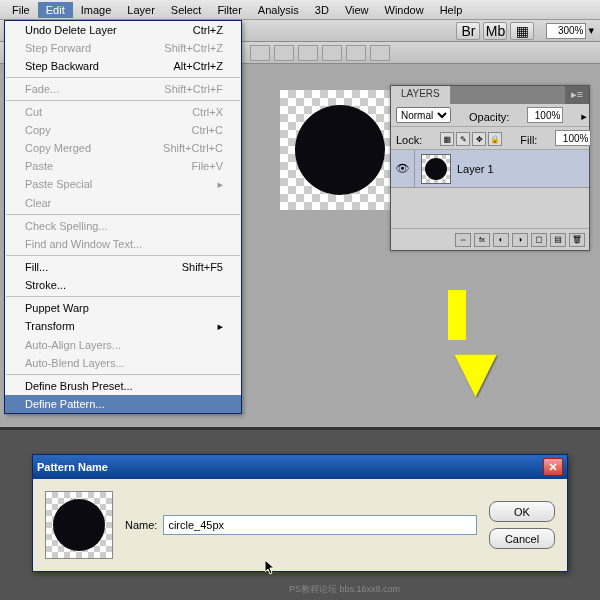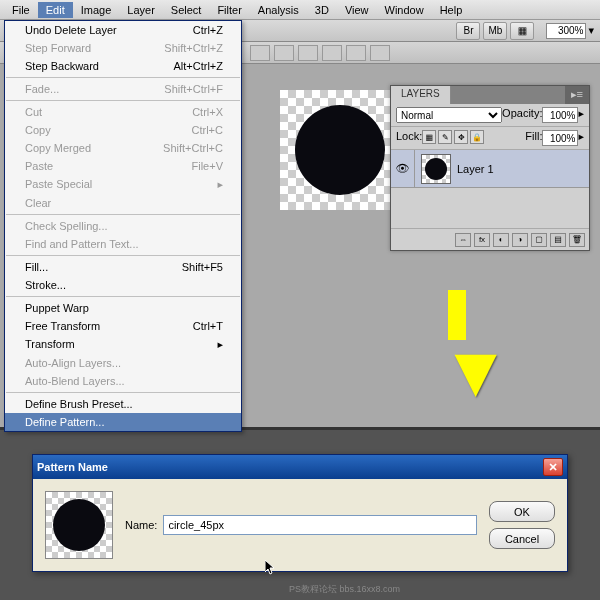--- a/index.html
+++ b/index.html
@@ -2,38 +2,38 @@
 <html><head>
 <meta charset="utf-8">
 <style>
 *{box-sizing:border-box;margin:0;padding:0;font-family:Tahoma,Arial,sans-serif;font-size:11px}
 body{width:600px;height:600px;background:#535353;overflow:hidden;position:relative}
 .top{background:#a9a9a9;height:430px;position:relative;border-bottom:3px solid #333}
 .menubar{background:linear-gradient(#e8e8e8,#d0d0d0);height:20px;display:flex;align-items:center;padding:0 4px;border-bottom:1px solid #999}
 .menubar span{padding:2px 8px;cursor:default}
 .menubar .sel{background:#5a7fb5;color:#fff}
 .toolbar{background:linear-gradient(#dadada,#c5c5c5);height:22px;display:flex;align-items:center;justify-content:flex-end;padding:0 6px;border-bottom:1px solid #888;gap:3px}
-.tbbtn{width:24px;height:18px;background:linear-gradient(#eee,#ccc);border:1px solid #999;border-radius:2px;font-size:10px;display:flex;align-items:center;justify-content:center}
+.tbbtn{width:24px;height:18px;background:linear-gradient(#eee,#ccc);border:1px solid #999;border-radius:2px;font-size:14px;display:flex;align-items:center;justify-content:center}
 .zoom{display:flex;align-items:center;gap:2px;margin-left:9px}
 .zoom input{width:40px;height:16px;border:1px solid #888;font-size:10px;text-align:right;padding-right:2px}
 .optbar{background:linear-gradient(#d5d5d5,#c0c0c0);height:22px;border-bottom:1px solid #888;display:flex;align-items:center;padding-left:250px;gap:4px}
 .ob{width:20px;height:16px;background:#ccc;border:1px solid #999}
 .dropdown{position:absolute;left:4px;top:20px;width:238px;background:#f5f5f5;border:1px solid #0a246a;box-shadow:2px 2px 4px rgba(0,0,0,.3);z-index:10}
 .mi{display:flex;justify-content:space-between;padding:3px 18px 3px 20px;color:#000}
 .mi.dis{color:#999}
 .mi.hl{background:#5a7fb5;color:#fff}
 .sep{height:1px;background:#c0c0c0;margin:2px 1px}
 .canvas{position:absolute;left:280px;top:90px;width:120px;height:120px}
 .checker{width:100%;height:100%;background-image:linear-gradient(45deg,#ccc 25%,transparent 25%),linear-gradient(-45deg,#ccc 25%,transparent 25%),linear-gradient(45deg,transparent 75%,#ccc 75%),linear-gradient(-45deg,transparent 75%,#ccc 75%);background-size:16px 16px;background-position:0 0,0 8px,8px -8px,-8px 0;background-color:#fff;display:flex;align-items:center;justify-content:center}
 .circ{width:90px;height:90px;background:#0a0a10;border-radius:50%}
 .layers{position:absolute;right:10px;top:85px;width:200px;background:#d0d0d0;border:1px solid #555;box-shadow:0 0 4px rgba(0,0,0,.3)}
 .ltabs{background:#828282;display:flex;height:18px}
 .ltab{background:#d0d0d0;padding:2px 10px;font-size:10px;color:#333;border-right:1px solid #888}
 .ltabs .close{margin-left:auto;padding:2px 6px;color:#ccc;background:#666}
-.lrow{display:flex;align-items:flex-start;padding:3px 5px;gap:0;border-bottom:1px solid #aaa;font-size:10px}
+.lrow{display:flex;align-items:flex-end;padding:3px 5px;gap:18px;border-bottom:1px solid #aaa;font-size:10px}
 .lrow select,.lrow input{height:16px;font-size:10px}
 .lrow select{flex:1}
 .lrow .pct{width:36px;border:1px solid #888;text-align:right;padding-right:2px}
 .licons{display:flex;gap:2px}
 .lic{width:14px;height:14px;border:1px solid #888;background:#ddd;font-size:8px;display:flex;align-items:center;justify-content:center}
 .layer{display:flex;align-items:center;background:#bfc7db;height:38px;border-bottom:1px solid #999}
 .eye{width:24px;display:flex;justify-content:center;border-right:1px solid #999;height:100%;align-items:center}
 .thumb{width:30px;height:30px;margin:0 6px;background-image:linear-gradient(45deg,#ccc 25%,transparent 25%),linear-gradient(-45deg,#ccc 25%,transparent 25%),linear-gradient(45deg,transparent 75%,#ccc 75%),linear-gradient(-45deg,transparent 75%,#ccc 75%);background-size:8px 8px;background-position:0 0,0 4px,4px -4px,-4px 0;background-color:#fff;border:1px solid #666;display:flex;align-items:center;justify-content:center}
 .thumb div{width:22px;height:22px;background:#0a0a10;border-radius:50%}
 .lfoot{background:#d0d0d0;height:22px;display:flex;align-items:center;justify-content:flex-end;padding:0 4px;gap:3px;border-top:1px solid #aaa}
@@ -131,40 +131,36 @@
       <div class="mi dis">
         <span>Clear</span>
         <span></span>
       </div>
       <div class="sep"></div>
       <div class="mi dis">
         <span>Check Spelling...</span>
         <span></span>
       </div>
       <div class="mi dis">
-        <span>Find and Pattern Text...</span>
+        <span>Find and Window Text...</span>
         <span></span>
       </div>
       <div class="sep"></div>
       <div class="mi">
         <span>Fill...</span>
         <span>Shift+F5</span>
       </div>
       <div class="mi">
         <span>Stroke...</span>
         <span></span>
       </div>
       <div class="sep"></div>
       <div class="mi">
         <span>Puppet Warp</span>
         <span></span>
-      </div>
-      <div class="mi">
-        <span>Free Transform</span>
-        <span>Ctrl+T</span>
       </div>
       <div class="mi">
         <span>Transform </span>
         <span>▸</span>
       </div>
       <div class="mi dis">
         <span>Auto-Align Layers...</span>
         <span></span>
       </div>
       <div class="mi dis">

